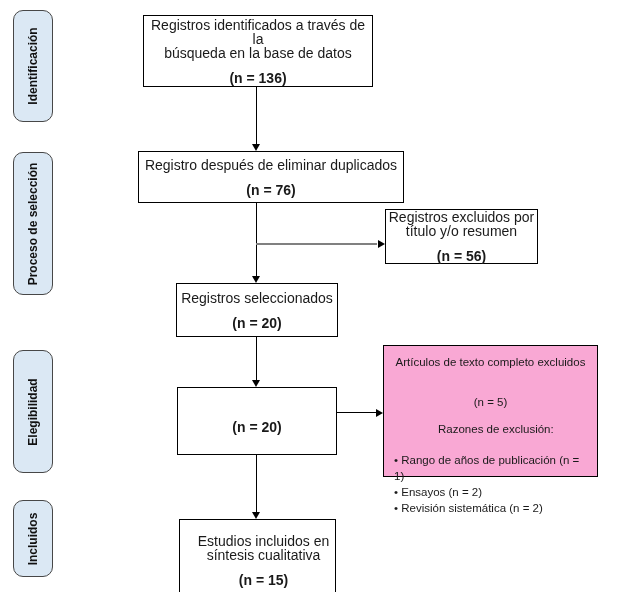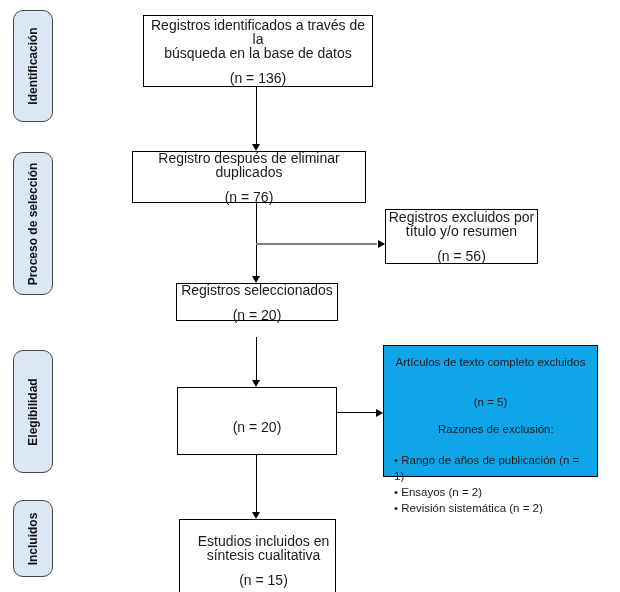--- a/index.html
+++ b/index.html
@@ -46,34 +46,34 @@
     box-sizing: border-box;
     display: flex;
     flex-direction: column;
     align-items: center;
     justify-content: center;
     text-align: center;
     font-size: 14px;
     line-height: 14px;
   }
   .fbox .btext { white-space: pre-line; }
-  .fbox .bn { margin-top: 11px; }
+  .fbox .bn { margin-top: 11px; font-weight: bold; }
 
   #box-0 { left: 143px; top: 15px;  width: 230px; height: 72px; }
-  #box-1 { left: 132px; top: 151px; width: 234px; height: 52px; }
-  #box-2 { left: 176px; top: 283px; width: 162px; height: 38px; }
+  #box-1 { left: 138px; top: 151px; width: 266px; height: 52px; }
+  #box-2 { left: 176px; top: 283px; width: 162px; height: 54px; }
   #box-3 { left: 177px; top: 387px; width: 160px; height: 68px; }
   #box-4 { left: 179px; top: 519px; width: 157px; height: 82px; padding-left: 12px; }
   #sbox-0 { left: 385px; top: 209px; width: 153px; height: 55px; }
 
   
   #sbox-1 {
     position: absolute;
     left: 383px; top: 345px; width: 215px; height: 132px;
-    background: #0ea5e9;
+    background: #f9a8d4;
     border: 1px solid #000000;
     box-sizing: border-box;
     font-size: 11.5px;
     line-height: 14px;
     padding: 9px 10px;
   }
   #sbox-1 .s2-title { text-align: center; }
   #sbox-1 .s2-n { text-align: center; margin-top: 26px; }
   #sbox-1 .s2-heading { text-align: left; margin-top: 13px; margin-left: 44px; }
   #sbox-1 .s2-reasons { margin-top: 16px; text-align: left; }

